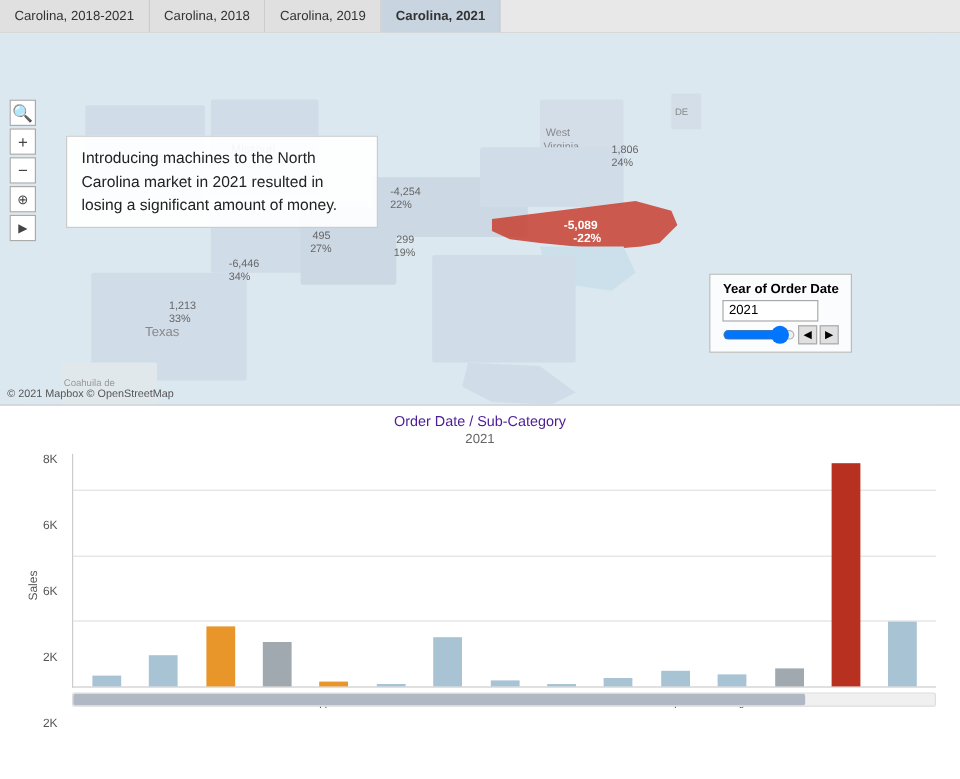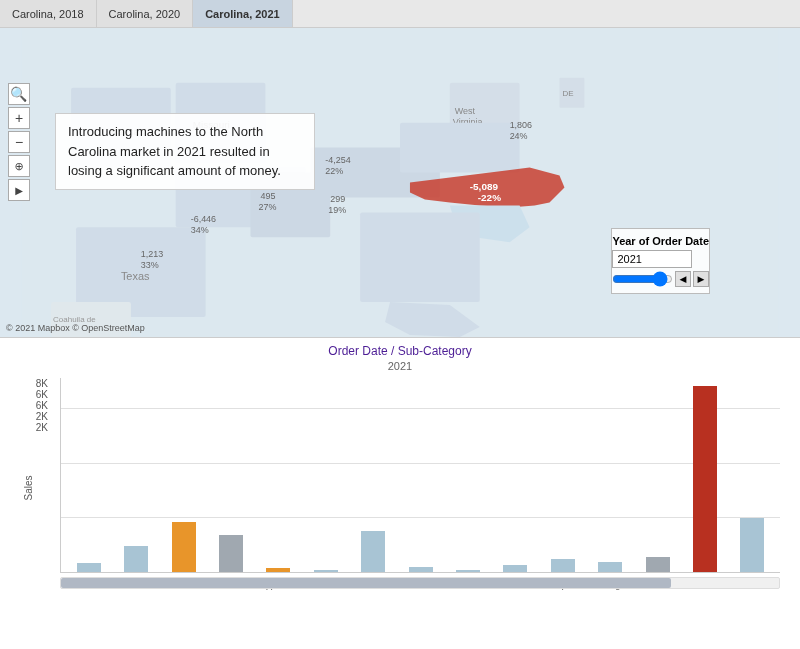--- a/index.html
+++ b/index.html
@@ -81,21 +81,21 @@
       user-select: none;
     }
 
     
     .year-filter {
       position: absolute;
       right: 90px;
       top: 200px;
       background: rgba(255,255,255,0.85);
       border: 1px solid #bbb;
-      padding: 6px 0;
+      padding: 6px 10px;
       font-size: 11px;
       z-index: 10;
     }
     .year-filter label { font-weight: bold; display: block; margin-bottom: 3px; }
     .year-filter input {
       border: 1px solid #aaa;
       padding: 2px 4px;
       font-size: 11px;
       width: 80px;
     }
@@ -150,20 +150,21 @@
       position: relative;
     }
     .y-axis {
       display: flex;
       flex-direction: column;
       justify-content: space-between;
       padding-right: 4px;
       align-items: flex-end;
       width: 32px;
       padding-bottom: 22px;
+      gap: 44px;
     }
     .y-label { font-size: 10px; color: #555; }
 
     .chart-bars-wrapper {
       flex: 1;
       position: relative;
       overflow: hidden;
     }
     .chart-bars {
       display: flex;
@@ -238,22 +239,23 @@
     .map-svg {
       position: absolute;
       top: 0; left: 0;
       width: 100%; height: 100%;
     }
   </style>
 </head>
 <body>
 
 <div class="tab-bar">
+  <div class="tab">Carolina, 2018-2021</div>
   <div class="tab">Carolina, 2018</div>
-  <div class="tab">Carolina, 2020</div>
+  <div class="tab">Carolina, 2019</div>
   <div class="tab active">Carolina, 2021</div>
 </div>
 
 <div class="main">
 
   <div class="map-section">
 
     <svg class="map-svg" viewBox="0 0 760 310" preserveAspectRatio="xMidYMid meet">
 
       <rect width="760" height="310" fill="#d4e8f4"></rect>

